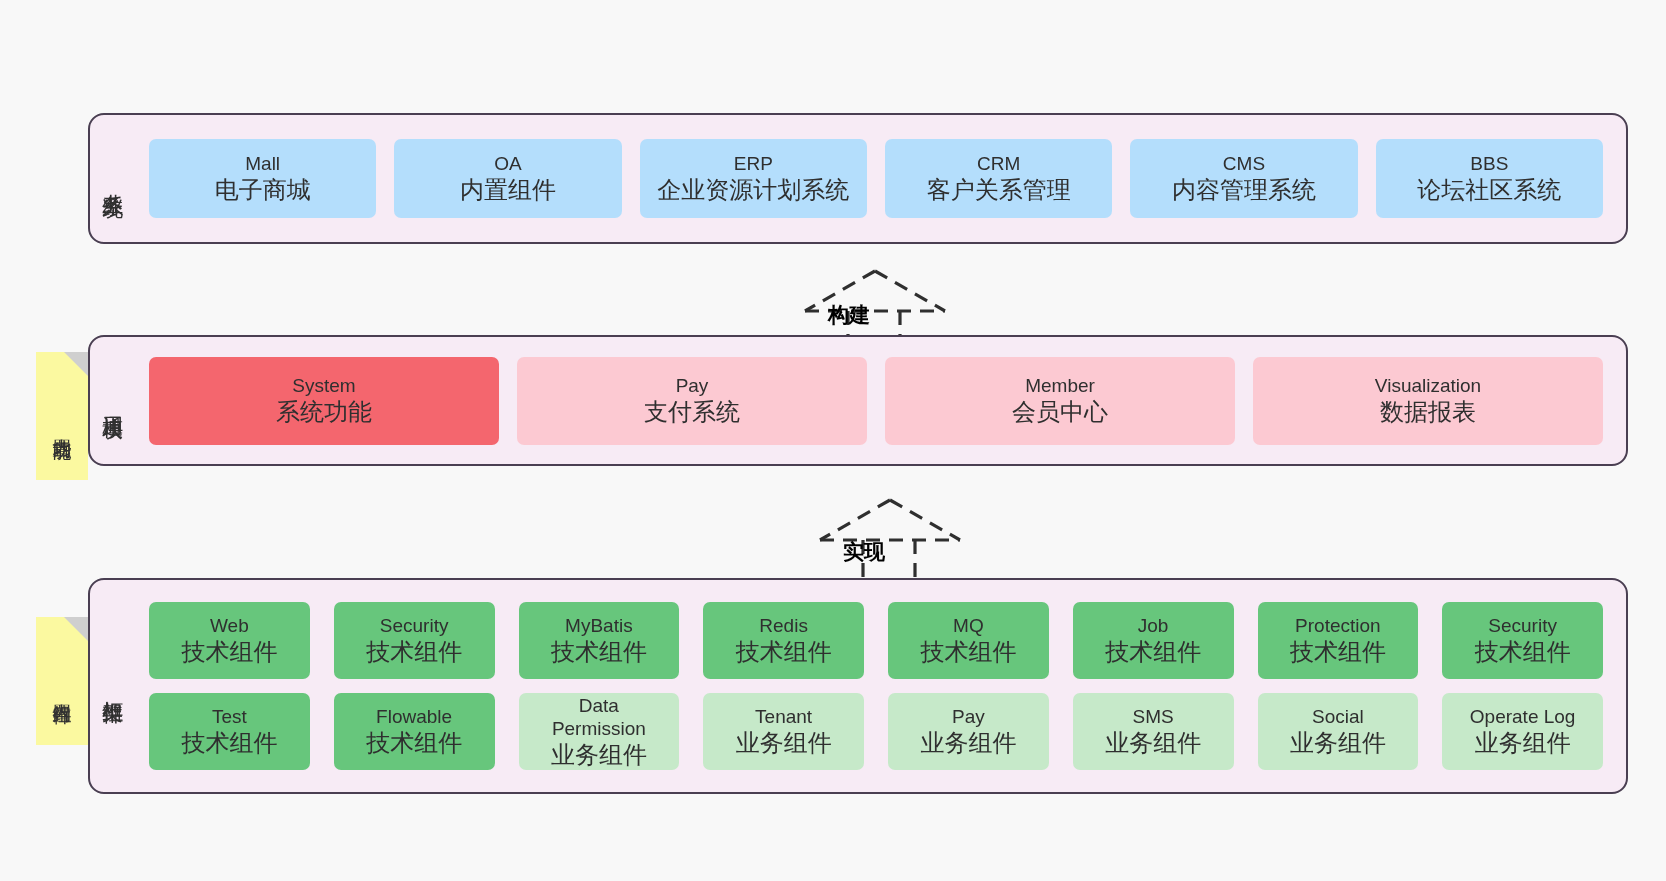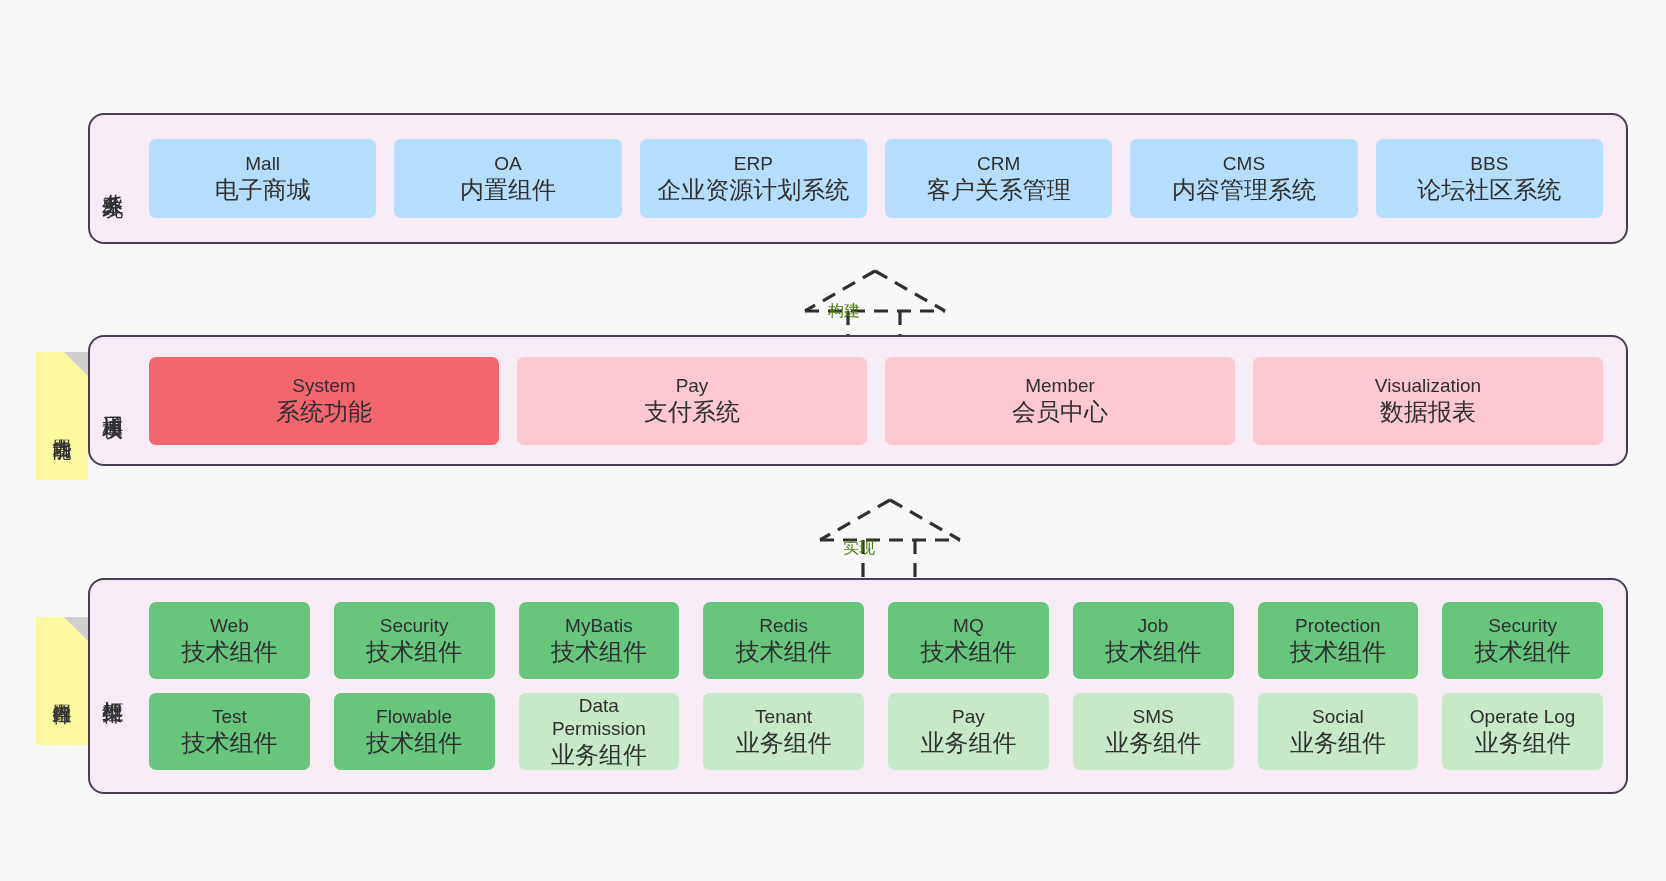--- a/index.html
+++ b/index.html
@@ -125,24 +125,25 @@
   }
 
   
   .uml {
     position: absolute;
     user-select: none;
   }
   .uml svg { display: block; overflow: visible; }
   .uml .lbl {
     position: absolute;
-    font-size: 16px;
-    color: #4d7c0f;
+    font-size: 21px;
+    color: #000000;
     white-space: nowrap;
     background: transparent;
+    font-weight: bold;
   }
 </style>
 </head>
 <body>
 
 <div class="canvas">
 
   <div class="layer" id="layer-business" style="left:88px; top:113px; width:1540px; height:131px;">
     <div class="layer-title">业务系统</div>
     <div class="layer-body">

